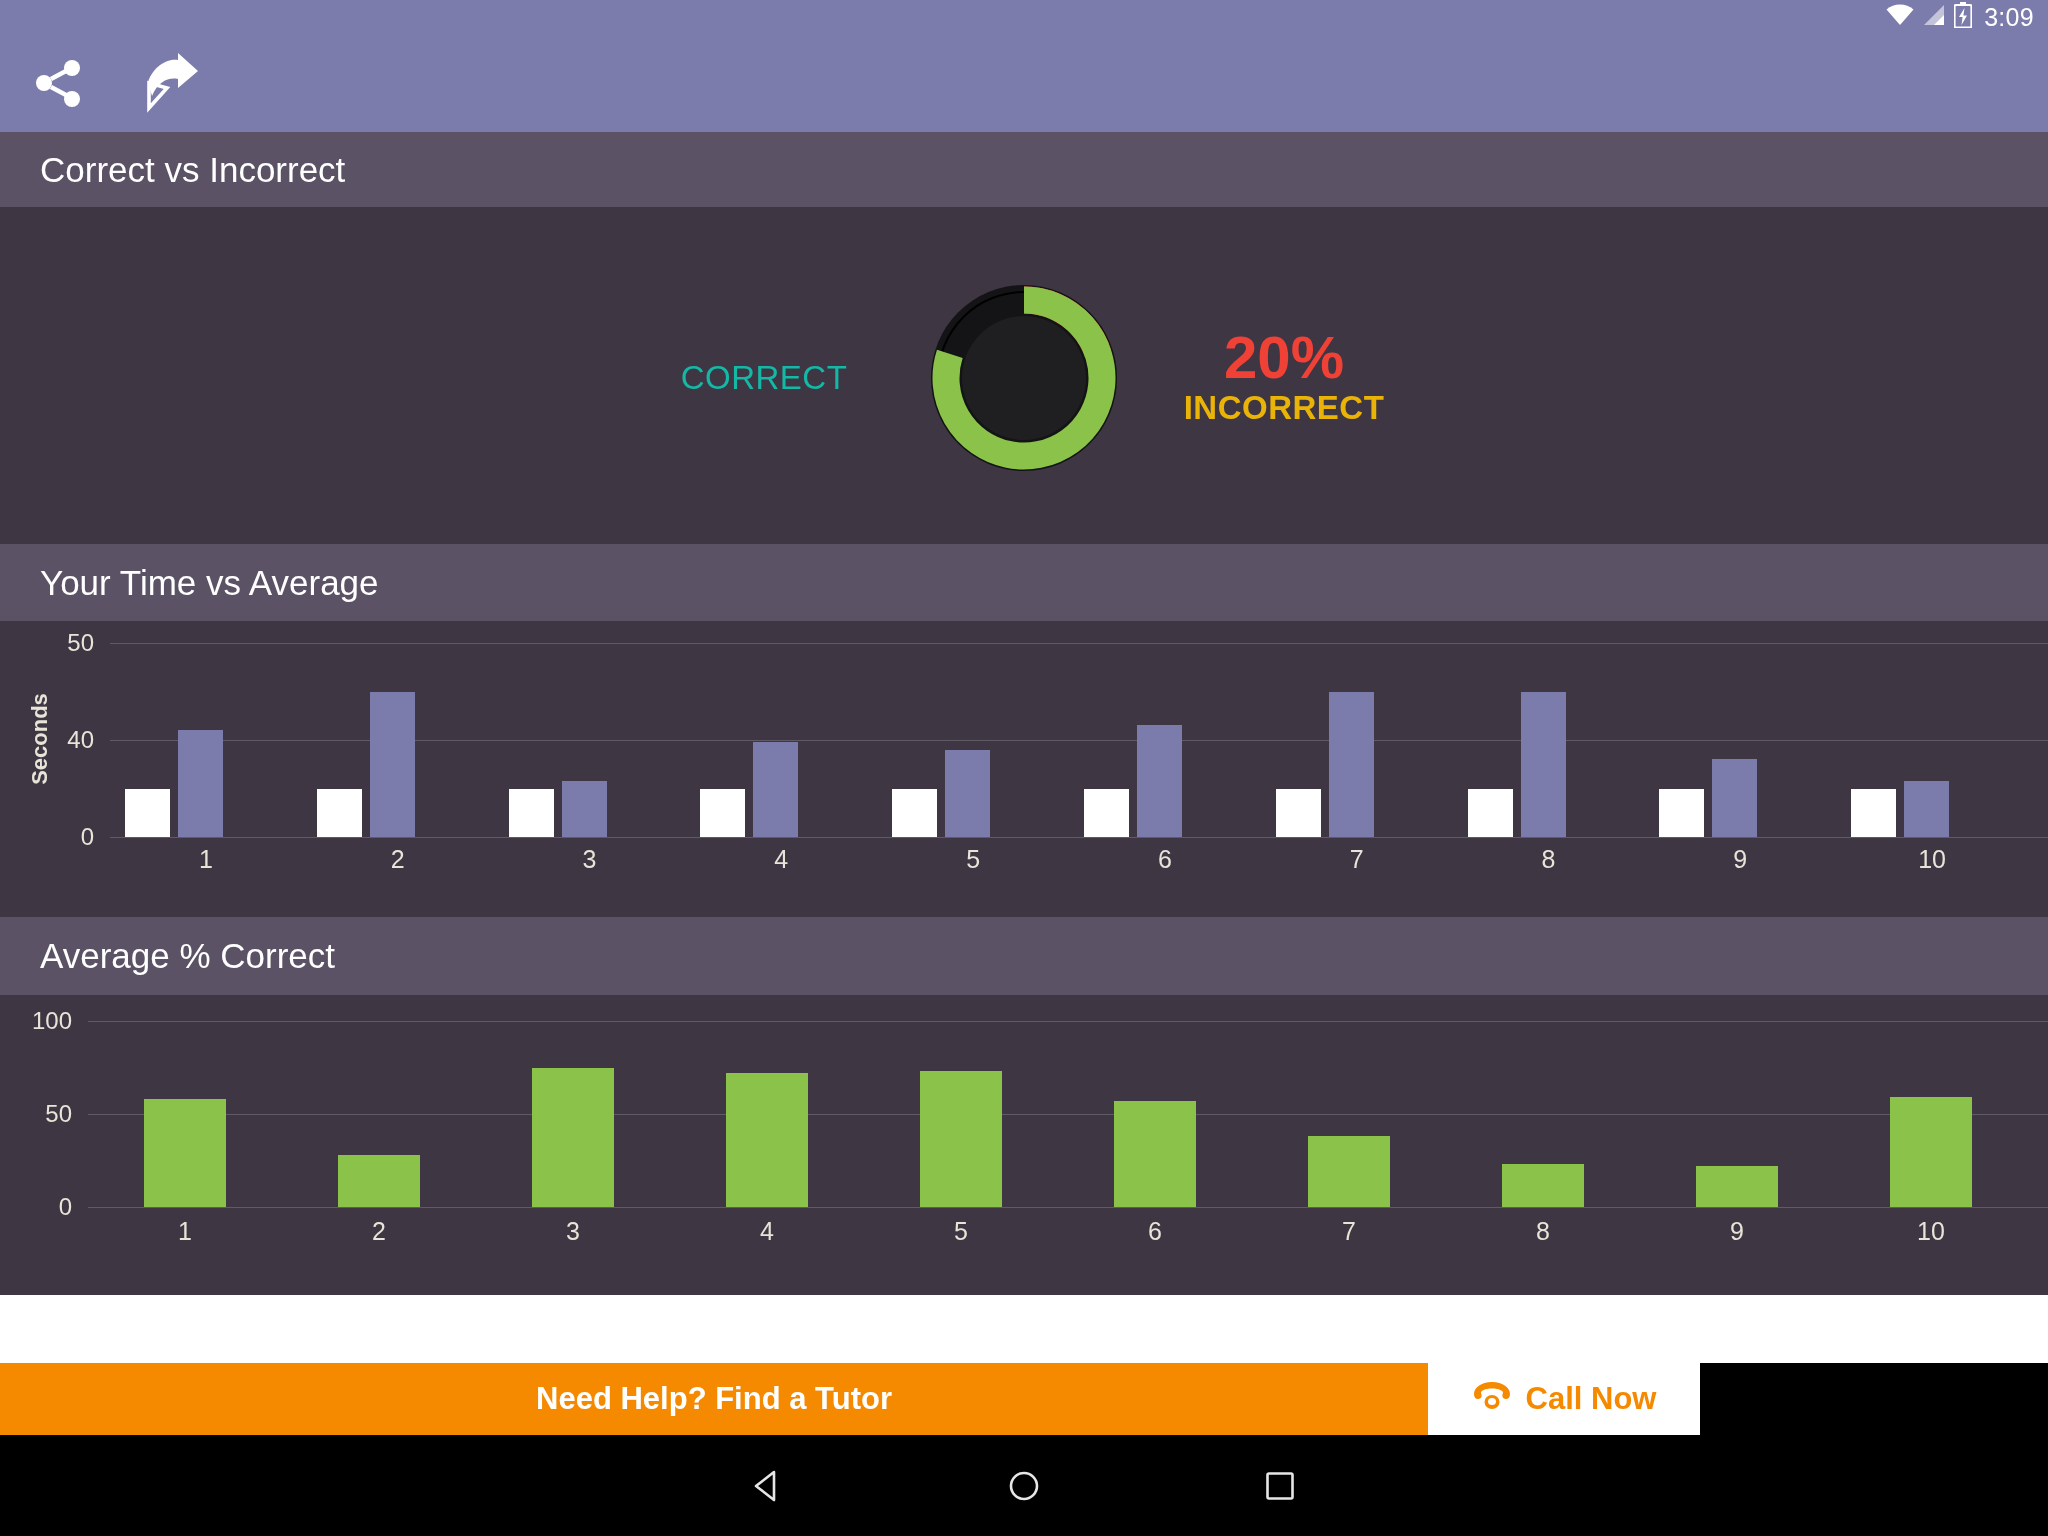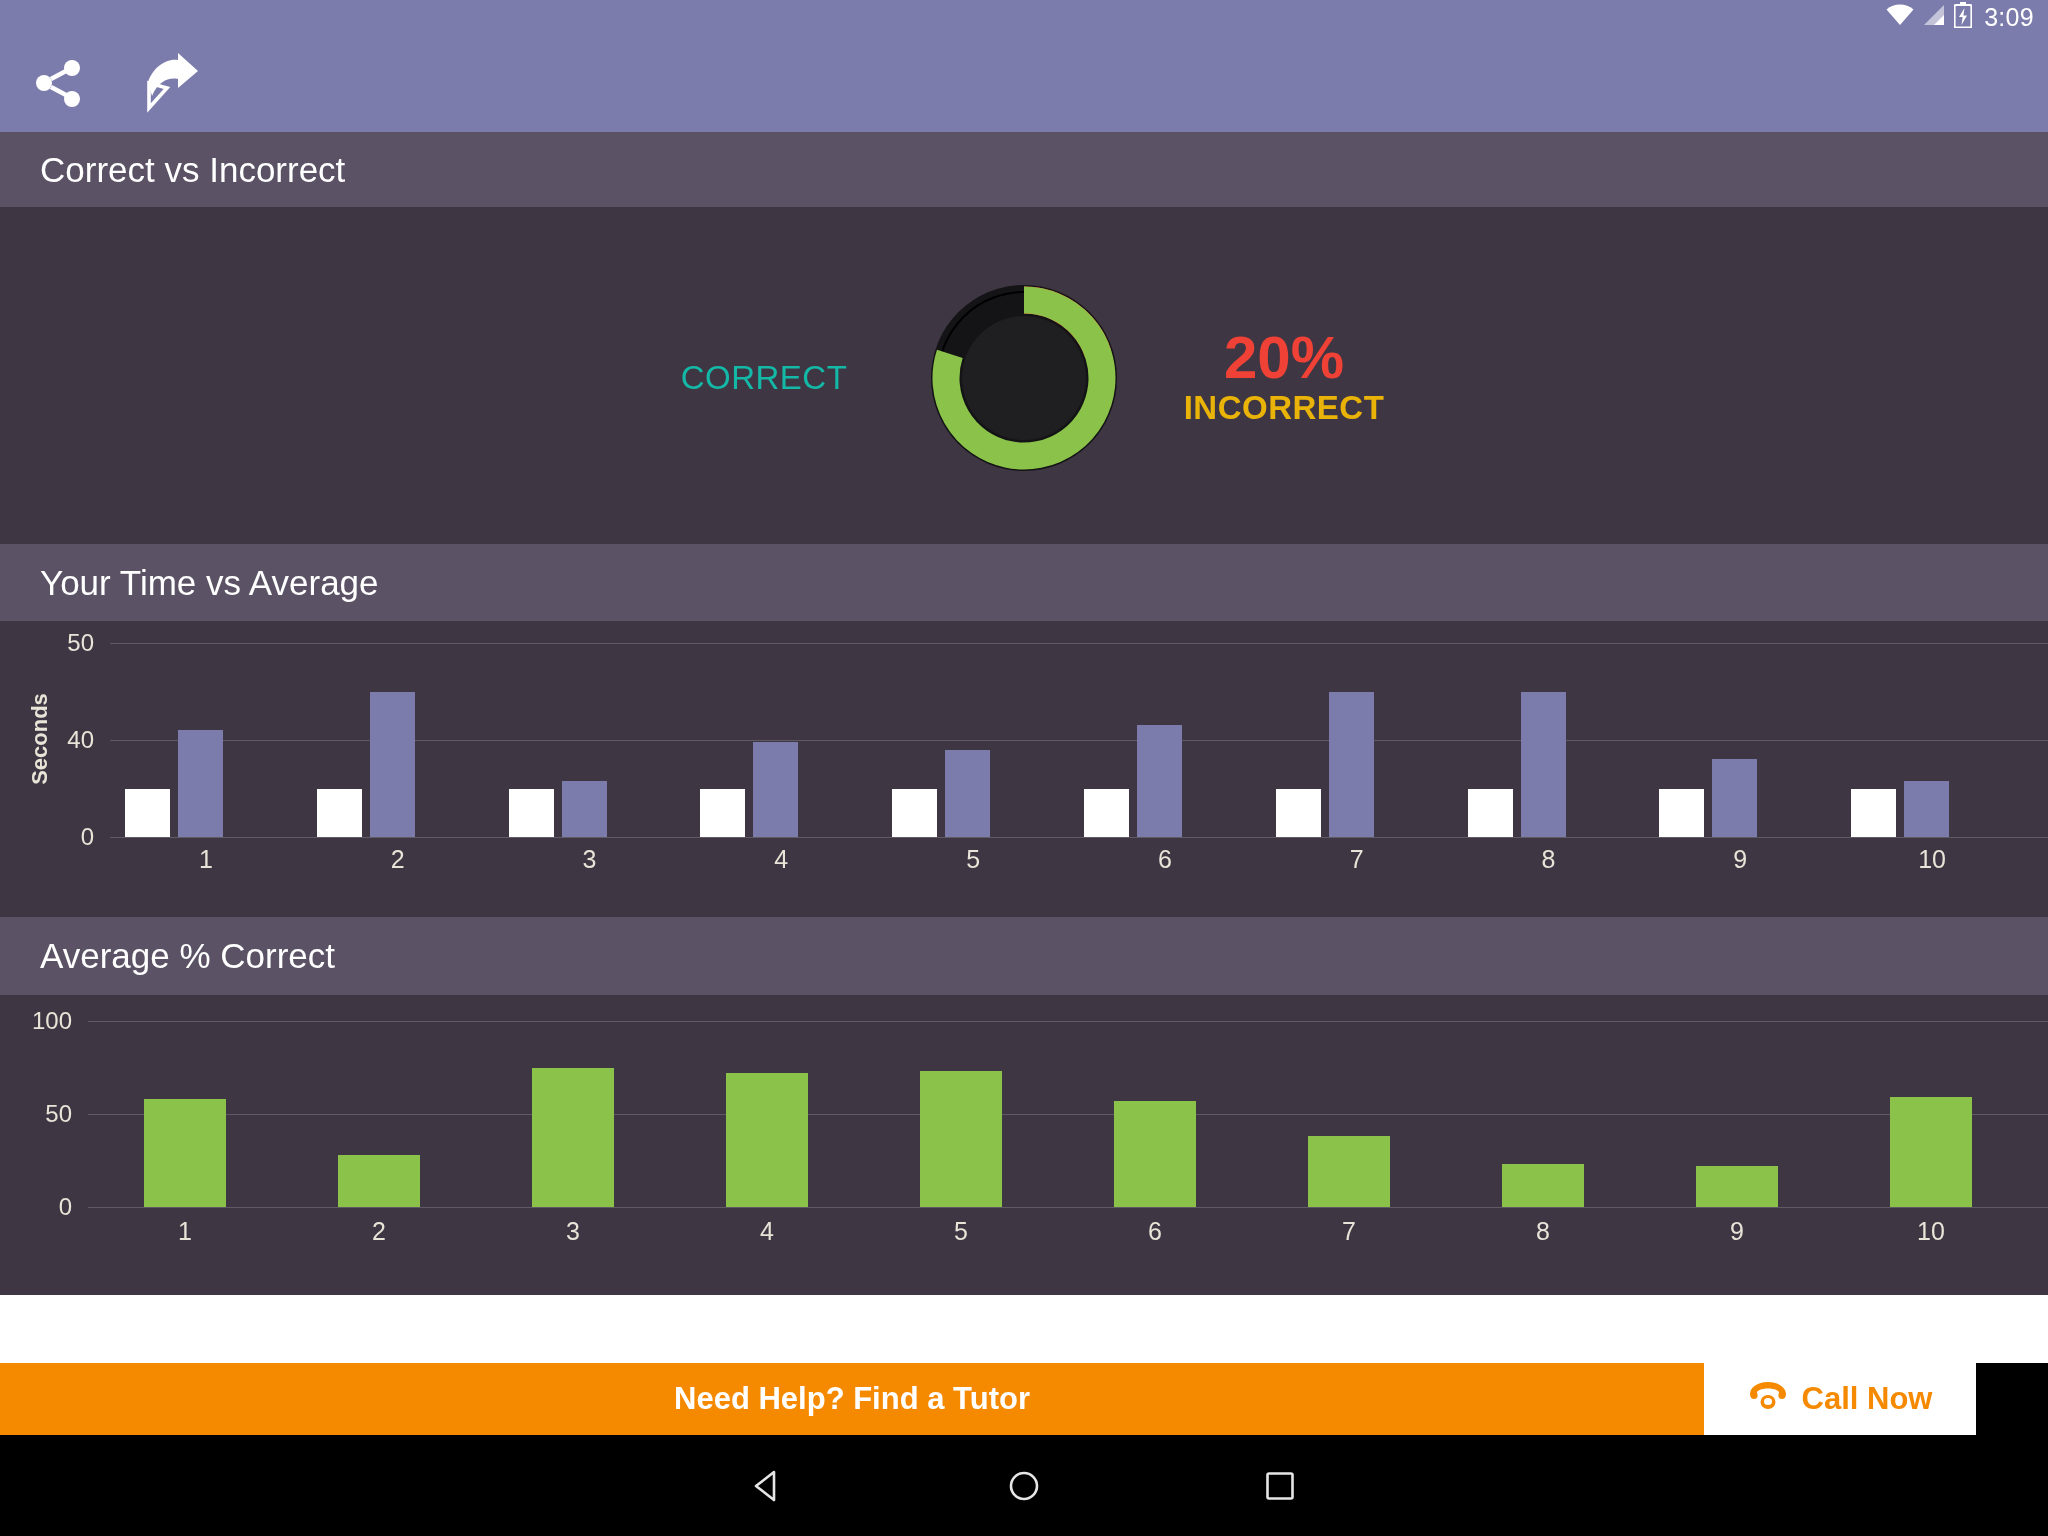--- a/index.html
+++ b/index.html
@@ -259,21 +259,21 @@
         <div class="xtick" style="left: 1543px; top: 222px;">8</div>
         <div class="bar" style="left: 1696px; width: 82px; top: 171.08px; height: 40.92px; bottom: auto; background: rgb(139, 195, 74);"></div>
         <div class="xtick" style="left: 1737px; top: 222px;">9</div>
         <div class="bar" style="left: 1890px; width: 82px; top: 102.26px; height: 109.74px; bottom: auto; background: rgb(139, 195, 74);"></div>
         <div class="xtick" style="left: 1931px; top: 222px;">10</div>
       </div>
     </div>
 
   <div class="whitegap" style="position:absolute; top:1295px; left:0; width:2048px; height:68px;"></div>
 
-  <div class="adbar" style="position:absolute; top:1363px; left:0; width:1976px; height:72px;text-align:right;">
+  <div class="adbar" style="position:absolute; top:1363px; left:0; width:1700px; height:72px;text-align:right;">
     <div class="ad-main">
       <span>Need Help? Find a Tutor</span>
     </div>
     <div class="ad-call">
       <span>
         <svg width="40" height="34" viewBox="0 0 40 34">
           <path d="M20 4 C9 4 2 10 2 16 C2 19 3.5 21 6 21 C8.3 21 9.6 19.6 9.6 17.8 C9.6 16 9 15.4 9 14.3 C9 12.8 12.8 10.4 20 10.4 C27.2 10.4 31 12.8 31 14.3 C31 15.4 30.4 16 30.4 17.8 C30.4 19.6 31.7 21 34 21 C36.5 21 38 19 38 16 C38 10 31 4 20 4 Z" fill="#f58a00"></path>
           <ellipse cx="20" cy="24" rx="7.5" ry="7" fill="#f58a00"></ellipse>
           <ellipse cx="20" cy="23.5" rx="4" ry="3.6" fill="#fff"></ellipse>
         </svg>

